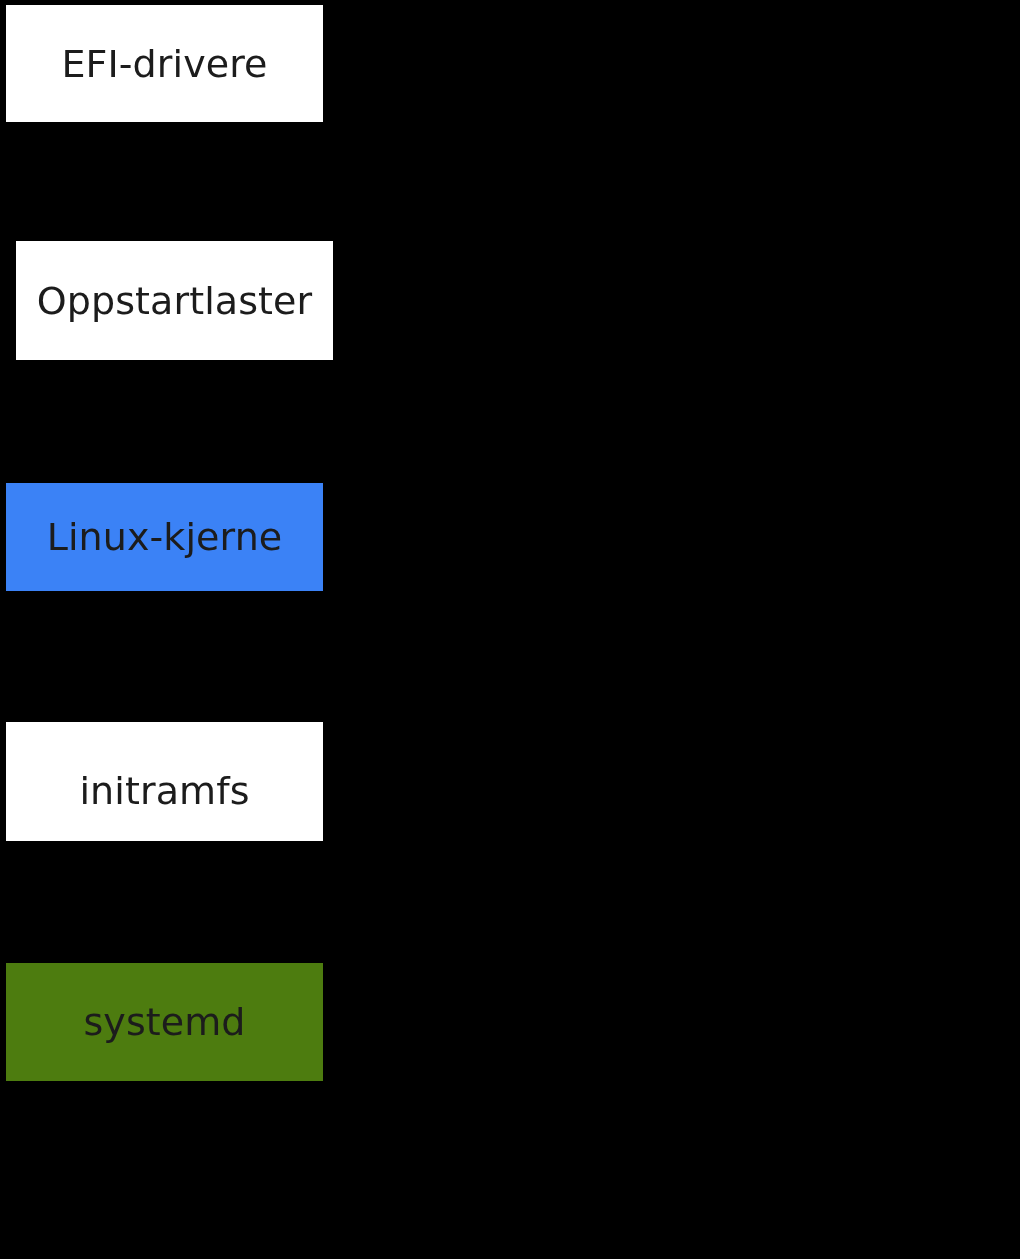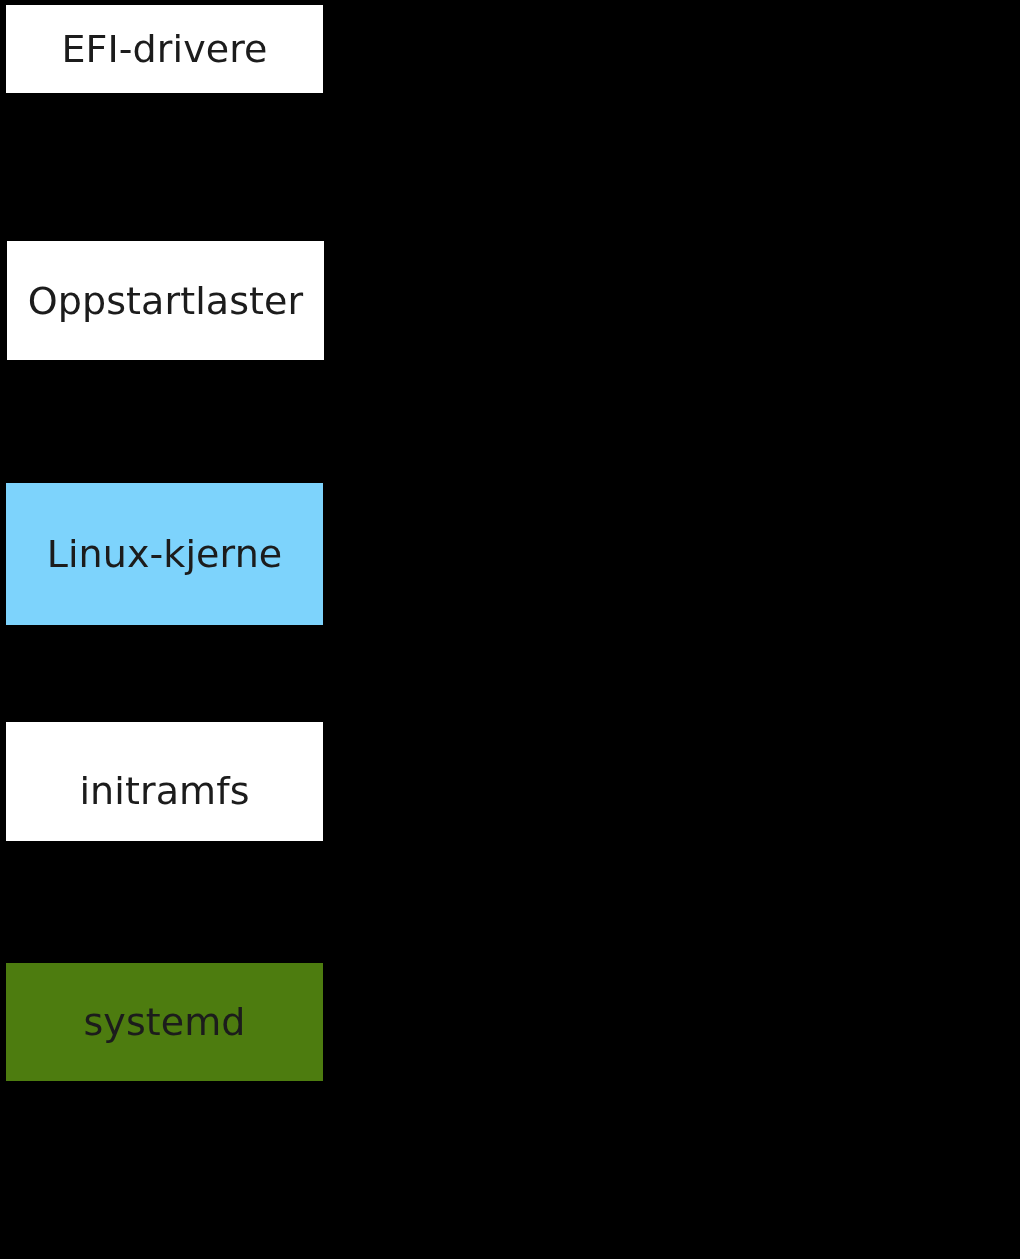--- a/index.html
+++ b/index.html
@@ -37,27 +37,27 @@
     color: #1c1c1c;
     letter-spacing: 0.1px;
     white-space: nowrap;
     text-align: center;
   }
 </style>
 </head>
 <body style="background: rgb(0, 0, 0);">
 
 <div id="diagram" style="width: 1020px; height: 1259px; background: rgb(0, 0, 0);">
-    <div class="stage-box" style="left: 6px; top: 5px; width: 317px; height: 88px; background: rgb(255, 255, 255);">
+    <div class="stage-box" style="left: 6px; top: 5px; width: 317px; height: 117px; background: rgb(255, 255, 255);">
       <span class="stage-label" style="color: rgb(28, 28, 28);">EFI-drivere</span>
     </div>
-    <div class="stage-box" style="left: 7px; top: 241px; width: 317px; height: 119px; background: rgb(255, 255, 255);">
+    <div class="stage-box" style="left: 16px; top: 241px; width: 317px; height: 119px; background: rgb(255, 255, 255);">
       <span class="stage-label" style="color: rgb(28, 28, 28);">Oppstartlaster</span>
     </div>
-    <div class="stage-box" style="left: 6px; top: 483px; width: 317px; height: 142px; background: #7dd3fc;">
+    <div class="stage-box" style="left: 6px; top: 483px; width: 317px; height: 108px; background: #3b82f6;">
       <span class="stage-label" style="color: rgb(28, 28, 28);">Linux-kjerne</span>
     </div>
     <div class="stage-box" style="left: 6px; top: 722px; width: 317px; height: 119px; background: rgb(255, 255, 255);">
       <span class="stage-label" style="color: rgb(28, 28, 28); margin-top: 18px;">initramfs</span>
     </div>
     <div class="stage-box" style="left: 6px; top: 963px; width: 317px; height: 118px; background: #4d7c0f;">
       <span class="stage-label" style="color: rgb(28, 28, 28);">systemd</span>
     </div>
   </div>
 

